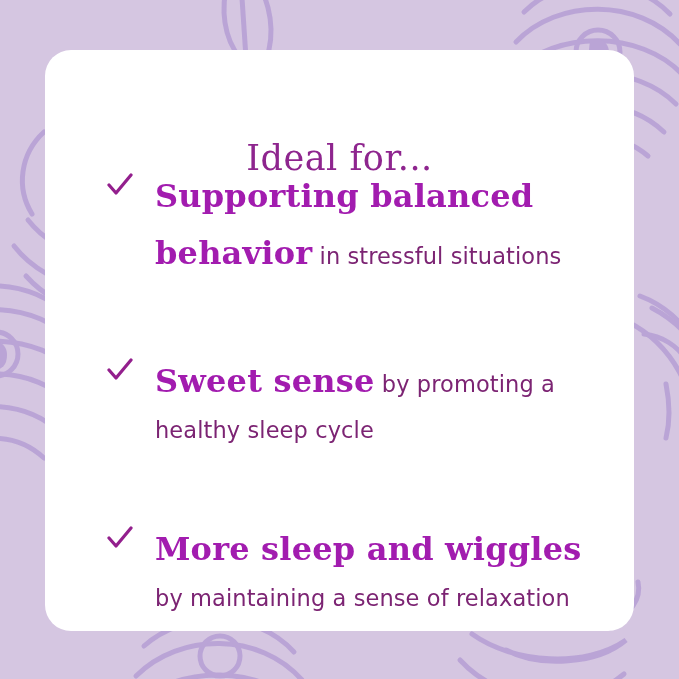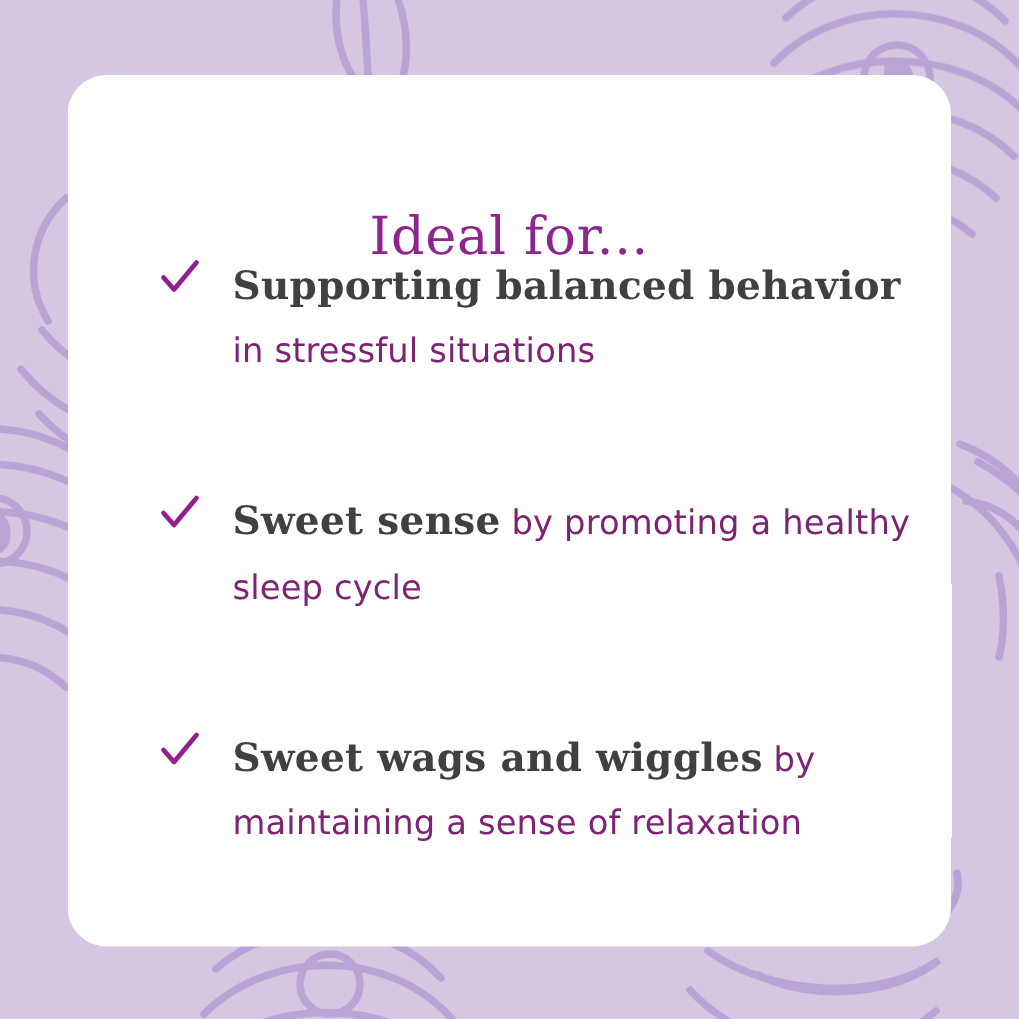--- a/index.html
+++ b/index.html
@@ -91,22 +91,22 @@
   .benefit-text {
     font-family: "DejaVu Sans", sans-serif;
     font-size: 22.5px;
     line-height: 1.78;
     color: #7e1f73;
     letter-spacing: 0.1px;
   }
   .benefit-lead {
     font-family: "DejaVu Serif", serif;
     font-weight: 700;
-    font-size: 26px;
-    color: #404040;
+    font-size: 32px;
+    color: #a21caf;
     letter-spacing: 0.2px;
   }
   .benefit-rest {
     font-weight: 400;
     color: #7c2473;
   }
 </style>
 </head>
 <body>
 
@@ -209,18 +209,18 @@
         </span>
         <span class="benefit-text"><span class="benefit-lead">Sweet sense</span><span class="benefit-rest"> by promoting a healthy sleep cycle</span></span>
       </li>
 
       <li class="benefit-item">
         <span class="check-icon">
           <svg viewBox="0 0 26 26" xmlns="http://www.w3.org/2000/svg" aria-hidden="true">
             <path d="M2 13 L 9 21 L 24 3" fill="none" stroke="currentColor" stroke-width="3.2" stroke-linecap="round" stroke-linejoin="round"></path>
           </svg>
         </span>
-        <span class="benefit-text"><span class="benefit-lead">Sweet wags and wiggles</span><span class="benefit-rest"> by maintaining a sense of relaxation</span></span>
+        <span class="benefit-text"><span class="benefit-lead">More sleep and wiggles</span><span class="benefit-rest"> by maintaining a sense of relaxation</span></span>
       </li>
 
     </ul>
   </div>
 </div>
 
 </body></html>

